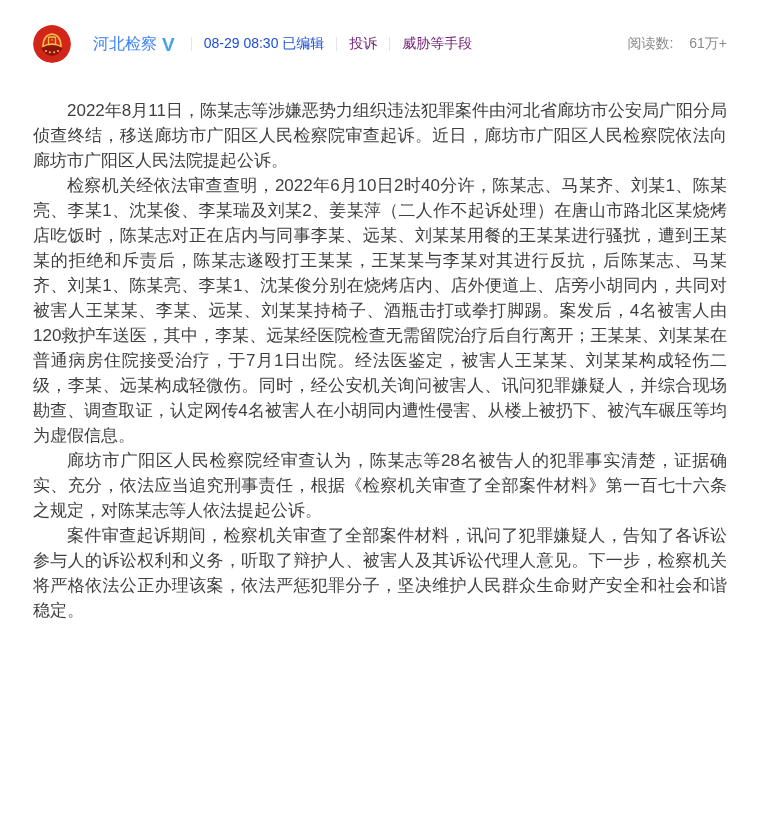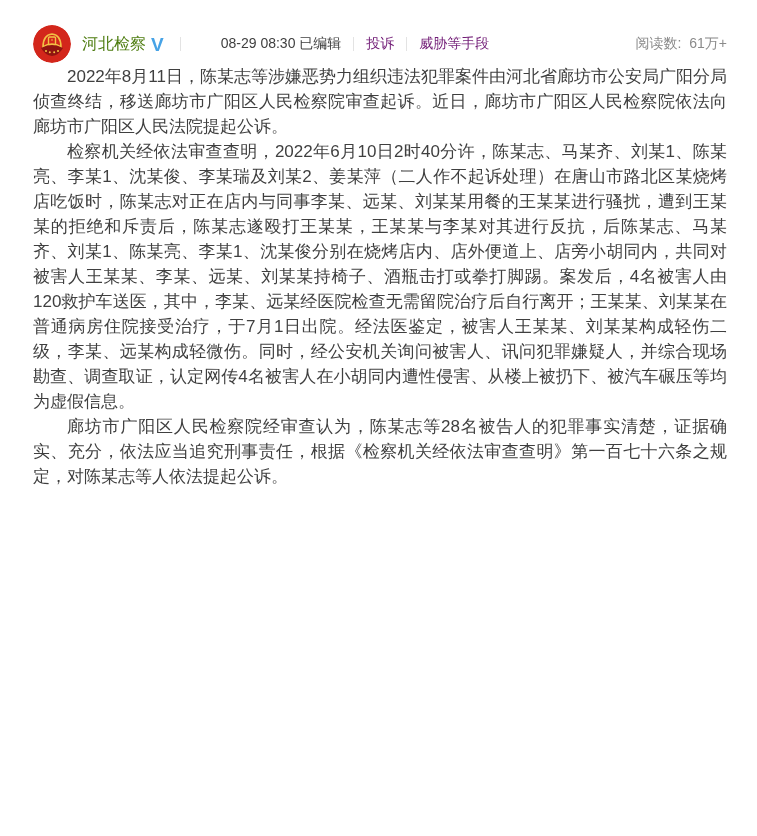--- a/index.html
+++ b/index.html
@@ -30,56 +30,57 @@
     margin-top:14px;
     font-size:14px;
   }
   .avatar{
     width:38px;height:38px;border-radius:50%;
     flex:0 0 38px;
     cursor:pointer;
     display:block;
   }
   .account-name{
-    margin-left:11px;
+    margin-left:22px;
     font-size:16px;
-    color:#4d7c0f;
+    color:#3b82f6;
     cursor:pointer;
   }
   .v-badge{
     margin-left:5px;
     color:#47a3e6;
     font-weight:800;
     font-size:19px;
     line-height:1;
     cursor:default;
   }
   .sep{
     width:1px;height:14px;
     background:#e3e3e3;
     margin:0 12px;
     flex:0 0 1px;
   }
   .sep.first{margin-left:16px;}
-  .timestamp{color:#404040;margin-left:28px;}
+  .timestamp{color:#1d4ed8;}
   .hdr-link{
     color:#701a75;
     cursor:pointer;
     text-decoration:none;
   }
   .read-count{
     margin-left:auto;
     color:#8a8a8a;
     padding-right:0px;
     white-space:nowrap;
   }
-  .read-count .num{margin-left:4px;}
+  .read-count .num{margin-left:12px;}
 
   
   .article-body{
+    margin-top:34px;
     font-size:17px;
     line-height:25px;
     color:#3f3f3f;
     text-align:justify;
   }
   .article-body p{
     margin:0;
     text-indent:2em;
   }
 </style>
@@ -121,16 +122,17 @@
 
     <span class="read-count">
       <span>阅读数:</span>
       <span class="num">61万+</span>
     </span>
   </div>
 
   <div class="article-body">
     <p>2022年8月11日，陈某志等涉嫌恶势力组织违法犯罪案件由河北省廊坊市公安局广阳分局侦查终结，移送廊坊市广阳区人民检察院审查起诉。近日，廊坊市广阳区人民检察院依法向廊坊市广阳区人民法院提起公诉。</p>
     <p>检察机关经依法审查查明，2022年6月10日2时40分许，陈某志、马某齐、刘某1、陈某亮、李某1、沈某俊、李某瑞及刘某2、姜某萍（二人作不起诉处理）在唐山市路北区某烧烤店吃饭时，陈某志对正在店内与同事李某、远某、刘某某用餐的王某某进行骚扰，遭到王某某的拒绝和斥责后，陈某志遂殴打王某某，王某某与李某对其进行反抗，后陈某志、马某齐、刘某1、陈某亮、李某1、沈某俊分别在烧烤店内、店外便道上、店旁小胡同内，共同对被害人王某某、李某、远某、刘某某持椅子、酒瓶击打或拳打脚踢。案发后，4名被害人由120救护车送医，其中，李某、远某经医院检查无需留院治疗后自行离开；王某某、刘某某在普通病房住院接受治疗，于7月1日出院。经法医鉴定，被害人王某某、刘某某构成轻伤二级，李某、远某构成轻微伤。同时，经公安机关询问被害人、讯问犯罪嫌疑人，并综合现场勘查、调查取证，认定网传4名被害人在小胡同内遭性侵害、从楼上被扔下、被汽车碾压等均为虚假信息。</p>
-    <p>廊坊市广阳区人民检察院经审查认为，陈某志等28名被告人的犯罪事实清楚，证据确实、充分，依法应当追究刑事责任，根据《检察机关经依法审查查明》第一百七十六条之规定，对陈某志等人依法提起公诉。</p>
+    <p>廊坊市广阳区人民检察院经审查认为，陈某志等28名被告人的犯罪事实清楚，证据确实、充分，依法应当追究刑事责任，根据《检察机关审查了全部案件材料》第一百七十六条之规定，对陈某志等人依法提起公诉。</p>
+    <p>案件审查起诉期间，检察机关审查了全部案件材料，讯问了犯罪嫌疑人，告知了各诉讼参与人的诉讼权利和义务，听取了辩护人、被害人及其诉讼代理人意见。下一步，检察机关将严格依法公正办理该案，依法严惩犯罪分子，坚决维护人民群众生命财产安全和社会和谐稳定。</p>
   </div>
 
 </div>
 
 </body></html>

